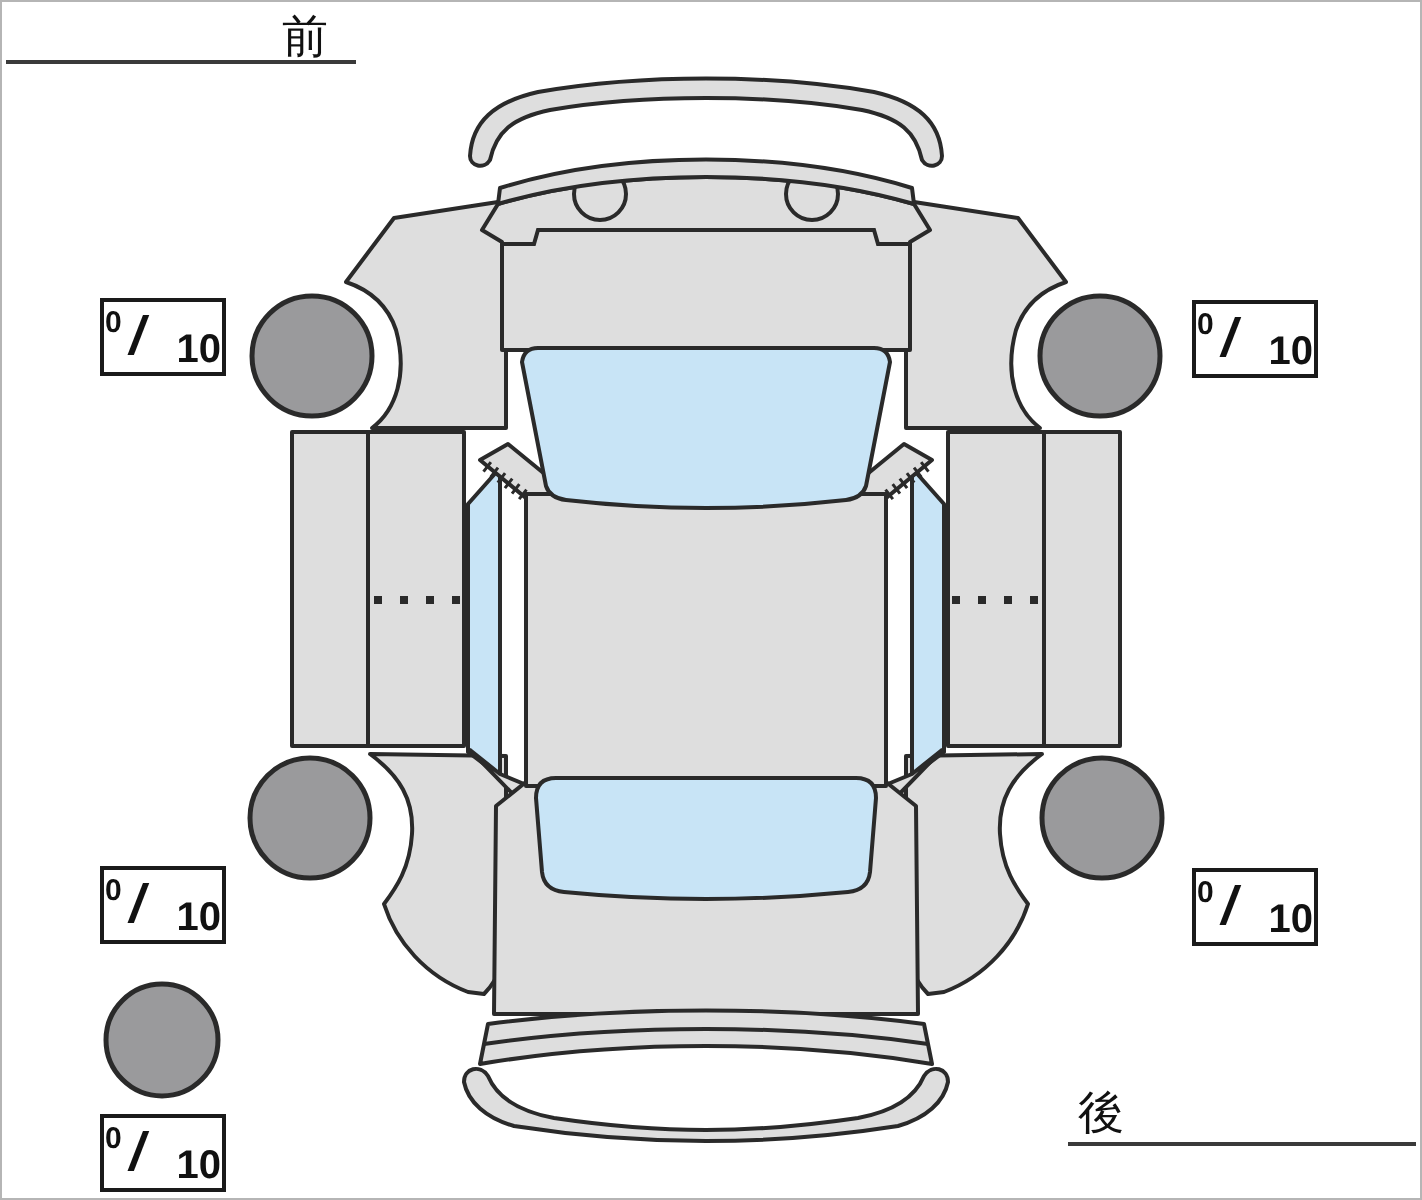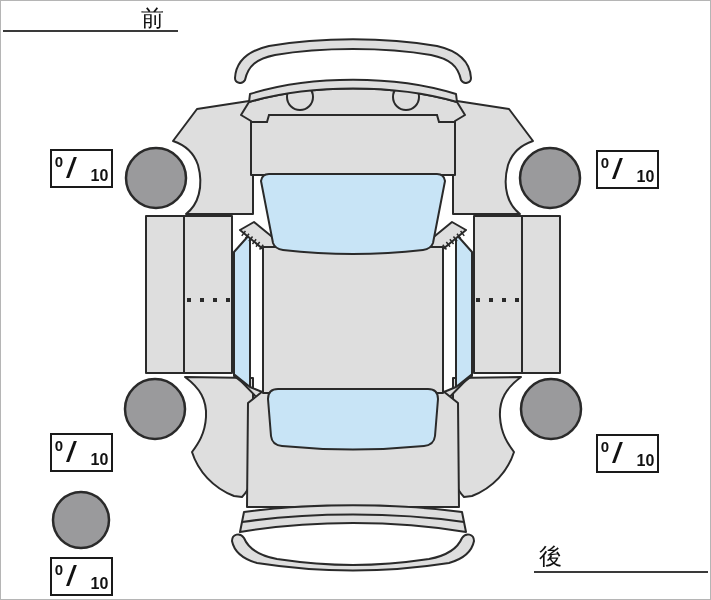--- a/index.html
+++ b/index.html
@@ -24,21 +24,21 @@
     font-family:"DejaVu Sans","Liberation Sans",sans-serif;
   }
   .underline{position:absolute;height:2px;background:#3a3a3a}
   .rating-box{
     position:absolute;width:63px;height:39px;background:#ffffff;
     border:2px solid var(--box-border);display:flex;align-items:center;
     justify-content:center;color:var(--text);font-weight:700;cursor:pointer;
   }
   .rb-num{font-size:15px;transform:translateY(-7px);margin-right:4px}
   .rb-slash{font-size:27px;font-style:italic;transform:translateY(0px)}
-  .rb-den{font-size:16px;transform:translateY(7px);margin-left:16px}
+  .rb-den{font-size:20px;transform:translateY(7px);margin-left:16px}
 </style>
 </head>
 <body>
 
 <div class="canvas">
 
   <div class="corner-label" style="left:140px;top:2px">前</div>
   <div class="underline" style="left:2px;top:29px;width:175px"></div>
 
   <div class="corner-label" style="left:538px;top:540px">後</div>

